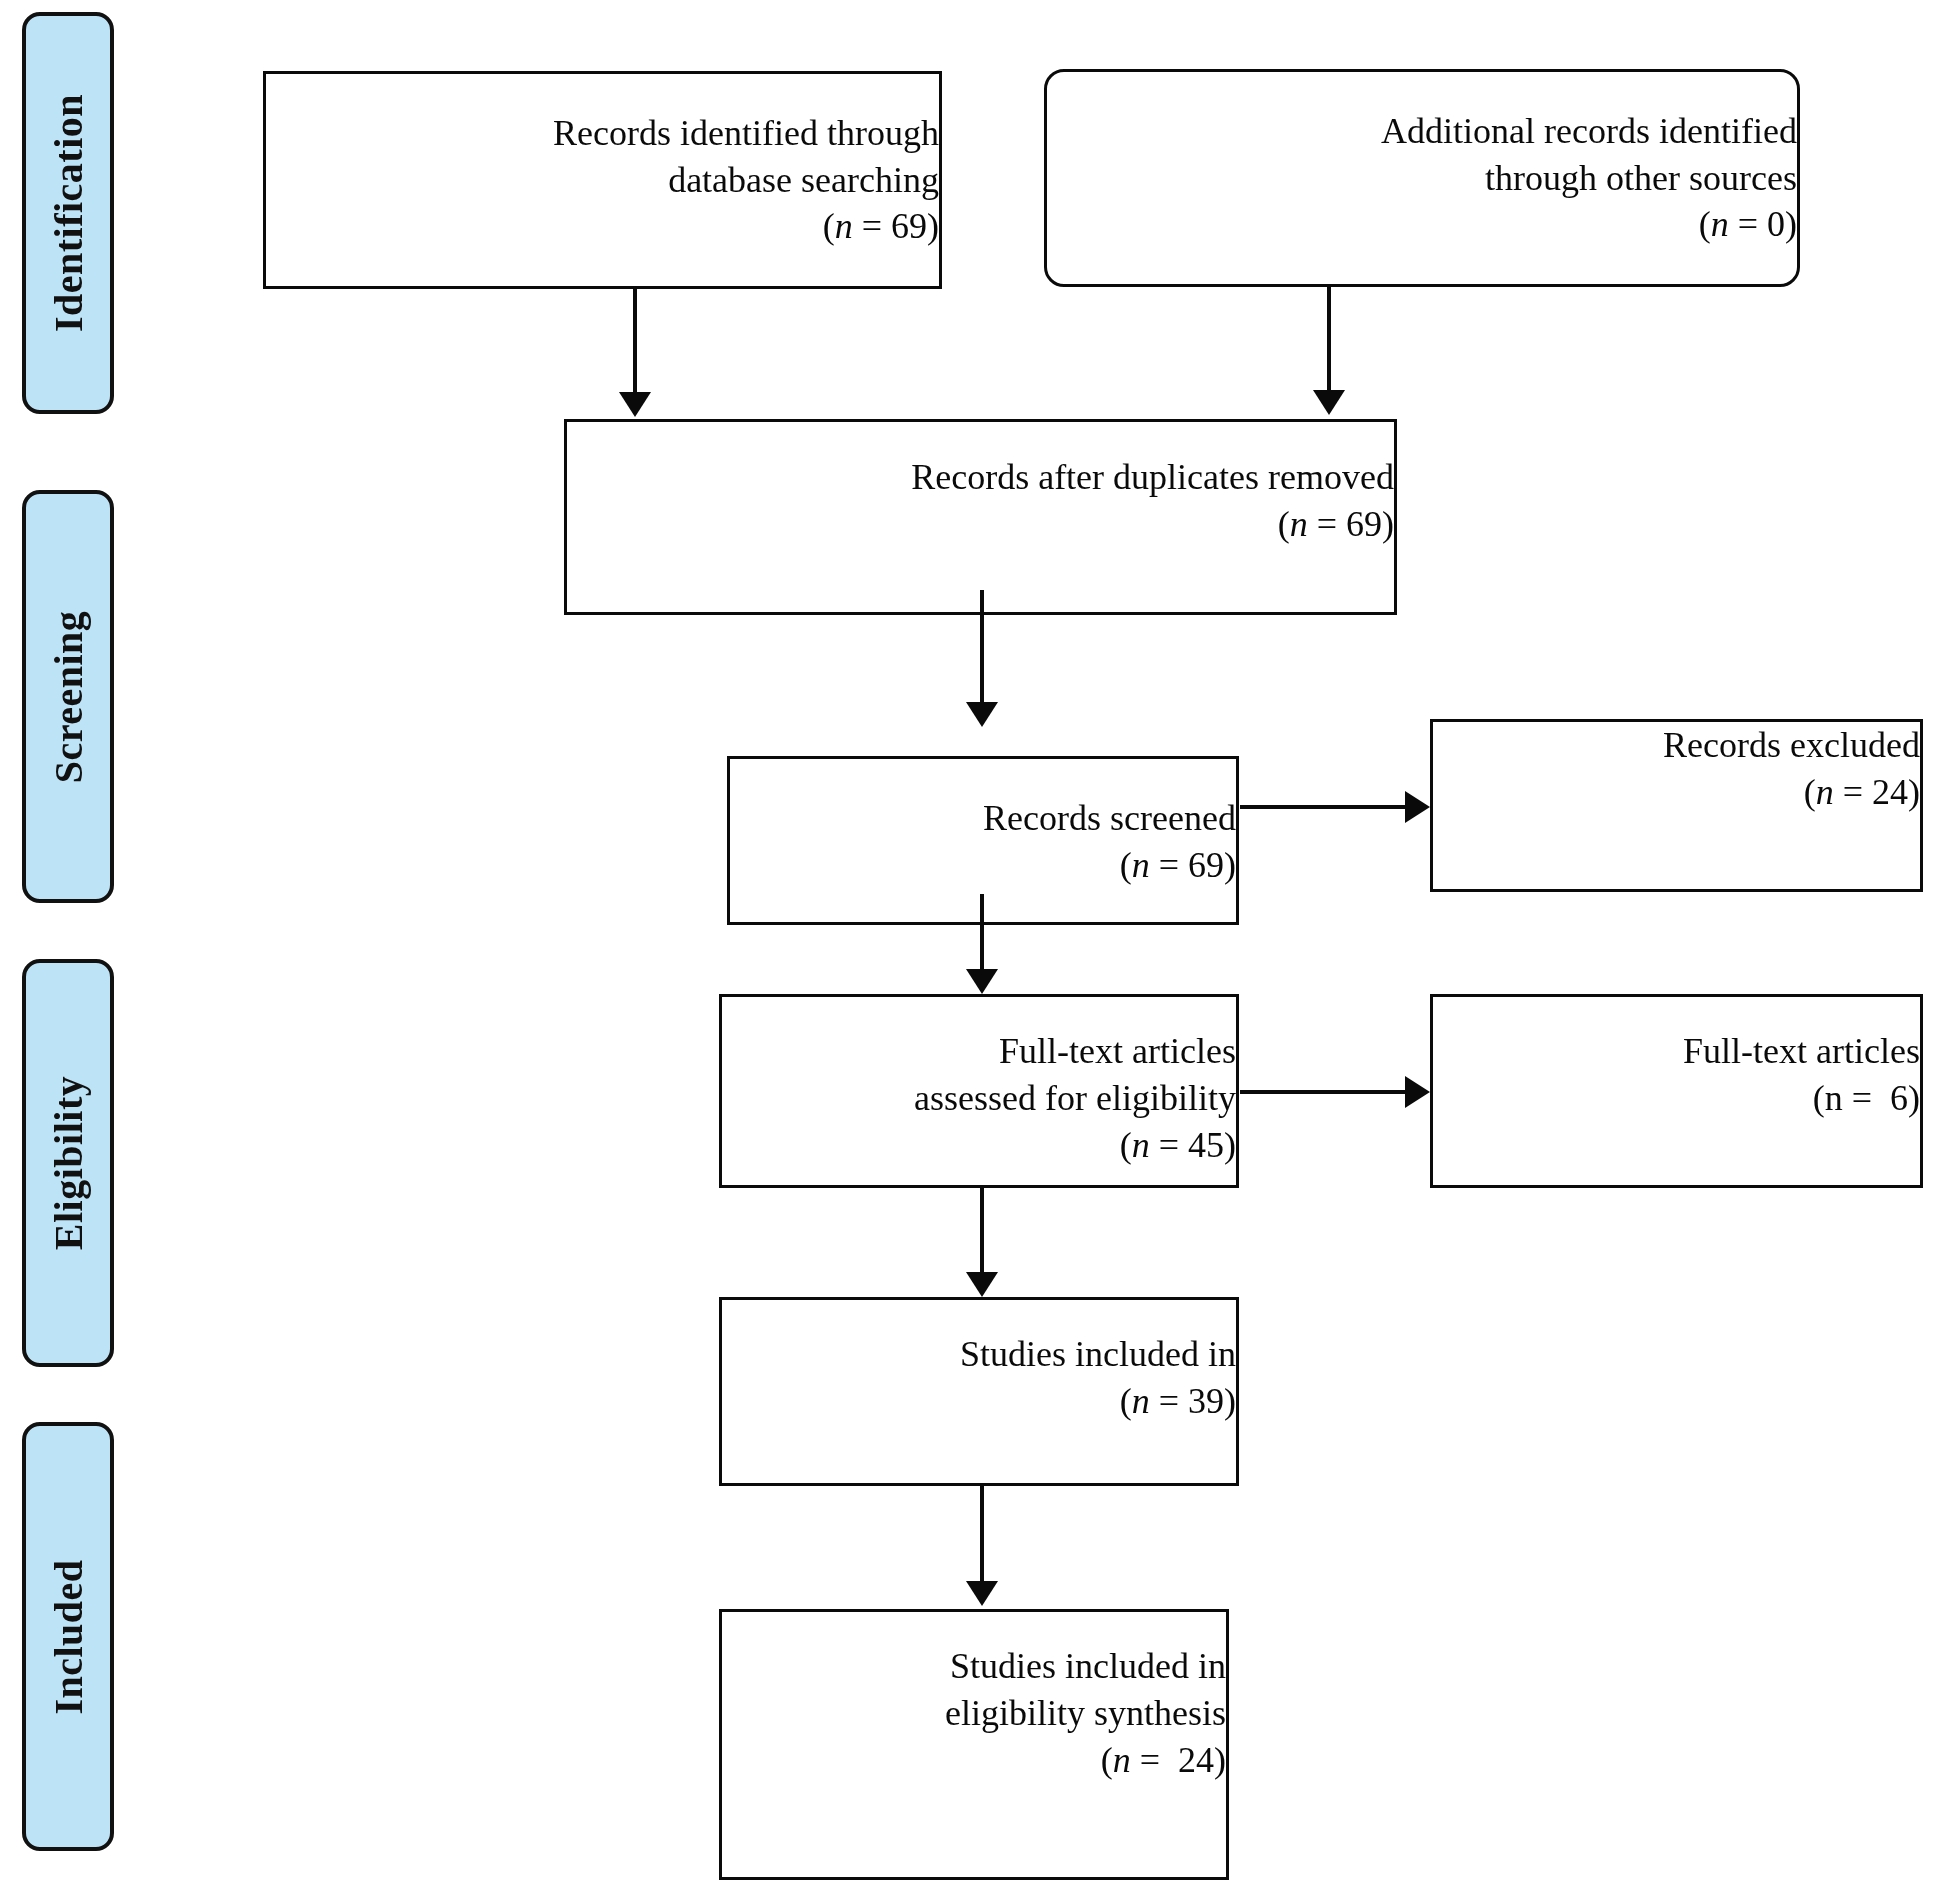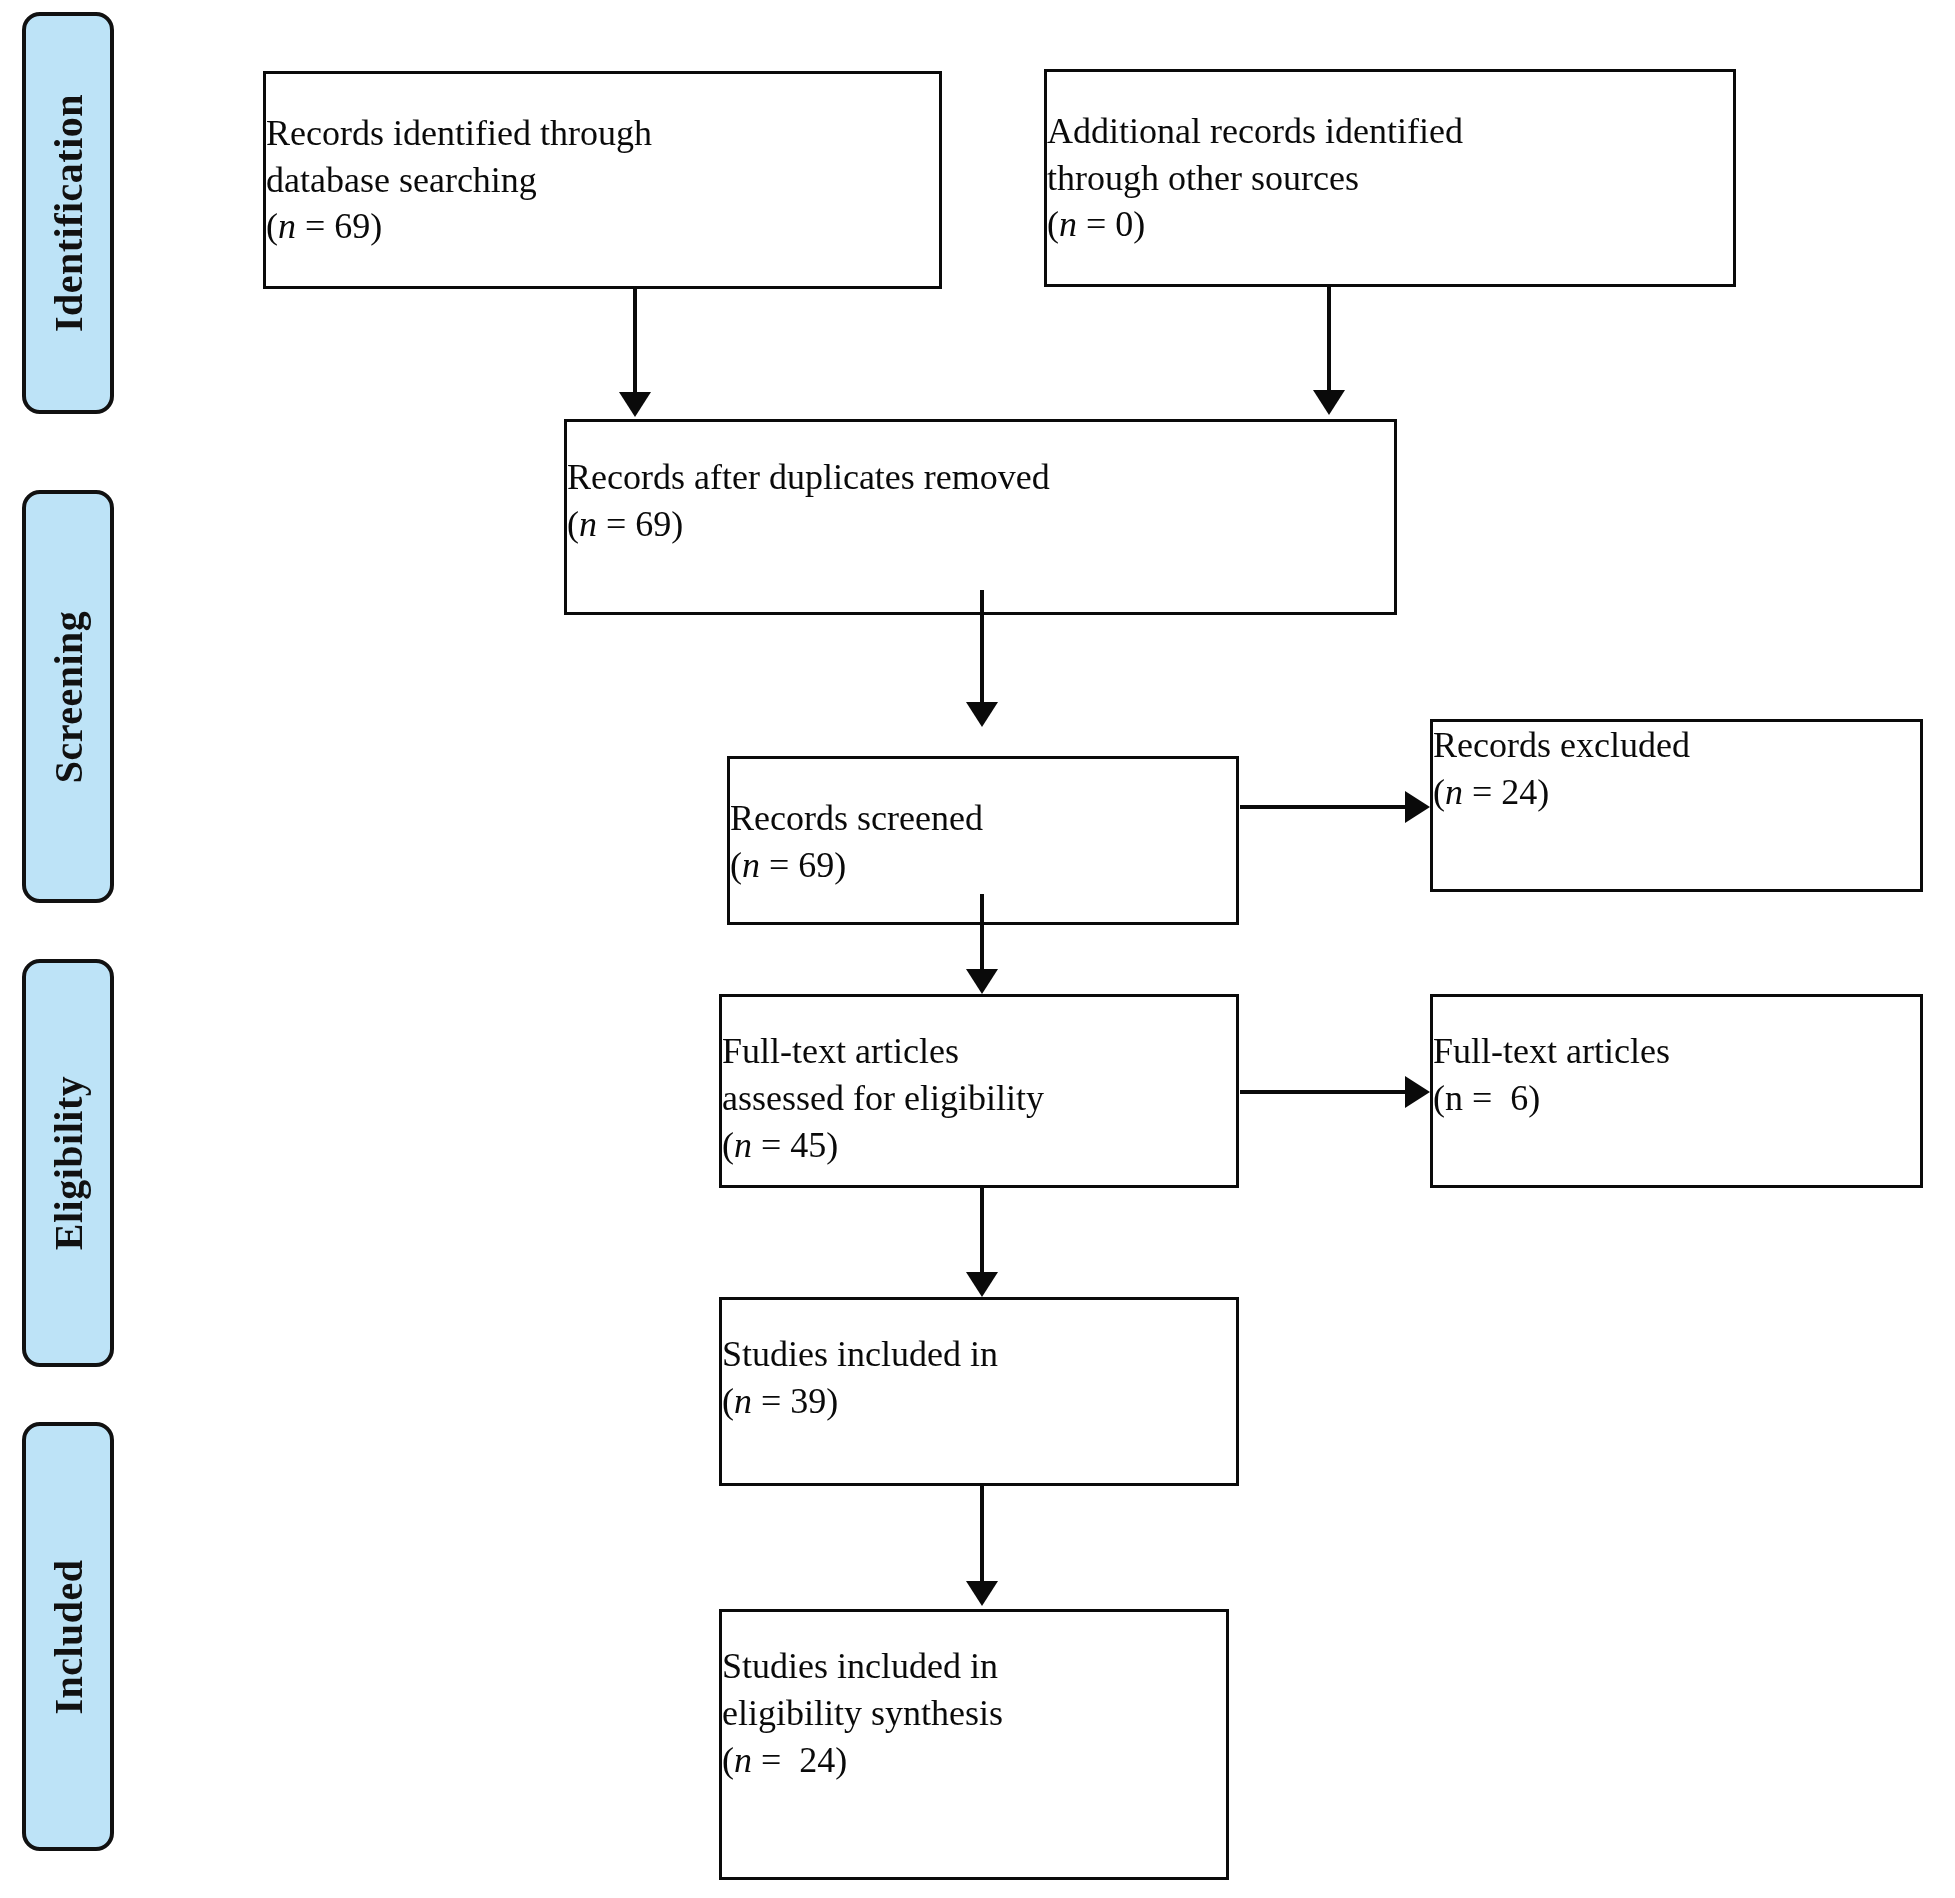--- a/index.html
+++ b/index.html
@@ -36,21 +36,21 @@
 
   
   .flow-box{
     position:absolute;
     background:#ffffff;
     border:3.8px solid #0a0a0a;
     box-sizing:border-box;
     display:flex;
     flex-direction:column;
     align-items:center;
-    text-align:left;
+    text-align:right;
     color:#0a0a0a;
     font-size:36px;
     line-height:1.30;
     font-family:"Liberation Serif", serif;
   }
   .flow-box.v-center{ justify-content:center; }
   .flow-box.v-top{ justify-content:flex-start; }
   .flow-box .pad{ width:100%; }
   .flow-box .ln{ display:block; }
   .flow-box .nval{ display:block; }
@@ -104,21 +104,21 @@
   </div>
 
   <div class="flow-box v-center" style="left:263px; top:71px; width:679px; height:218px;">
     <div class="pad">
       <span class="ln">Records identified through</span>
       <span class="ln">database searching</span>
       <span class="nval"><span>(</span><em class="n">n</em><span> = </span><span>69</span><span>)</span></span>
     </div>
   </div>
 
-  <div class="flow-box v-center" style="left:1044px; top:69px; width:692px; height:218px;">
+  <div class="flow-box v-center" style="left:1044px; top:69px; width:756px; height:218px;border-radius:20px;">
     <div class="pad">
       <span class="ln">Additional records identified</span>
       <span class="ln">through other sources</span>
       <span class="nval"><span>(</span><em class="n">n</em><span> = </span><span>0</span><span>)</span></span>
     </div>
   </div>
 
   <div class="vline" style="left:633px; top:289px; height:105px;"></div>
   <div class="arrow-down" style="left:619px; top:392px;"></div>
 

